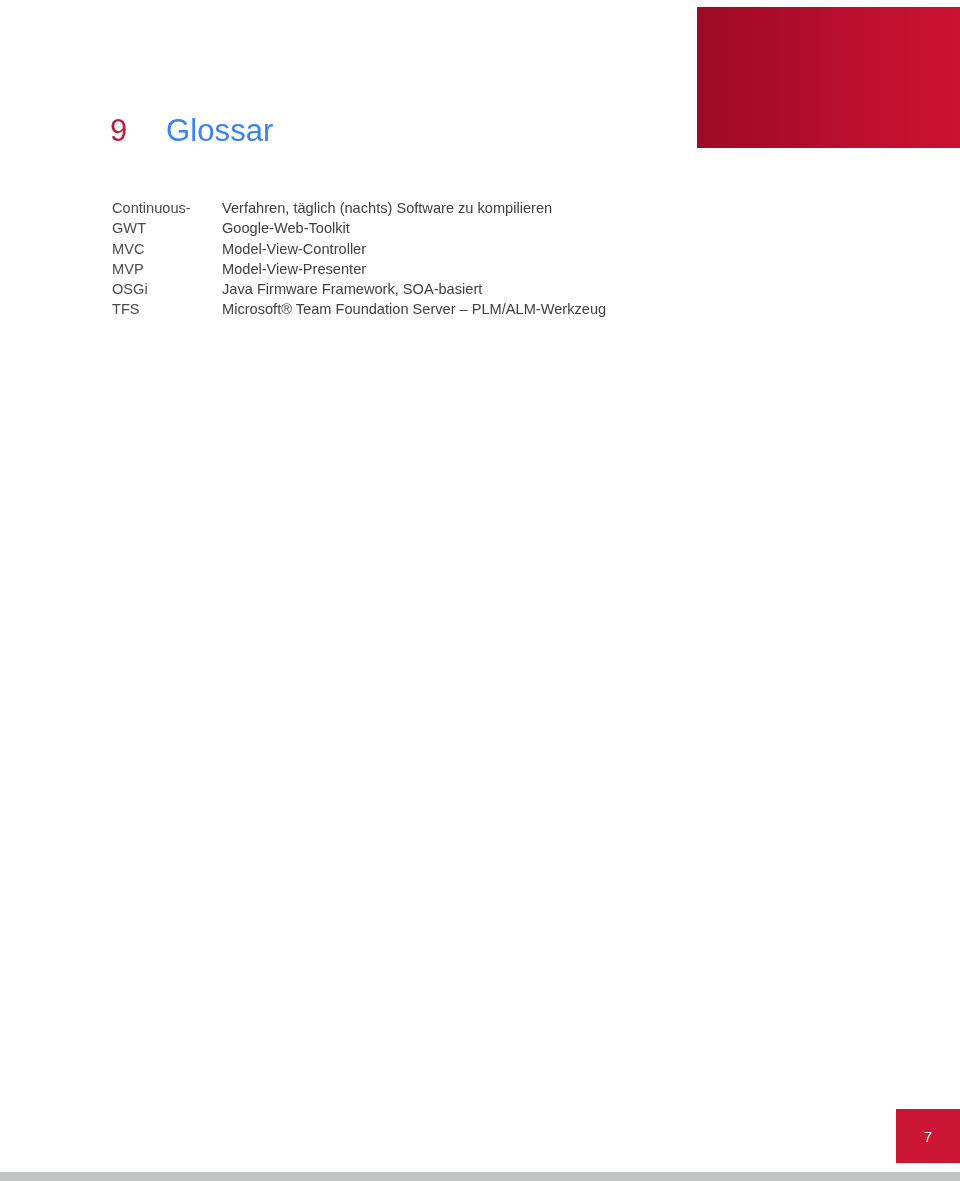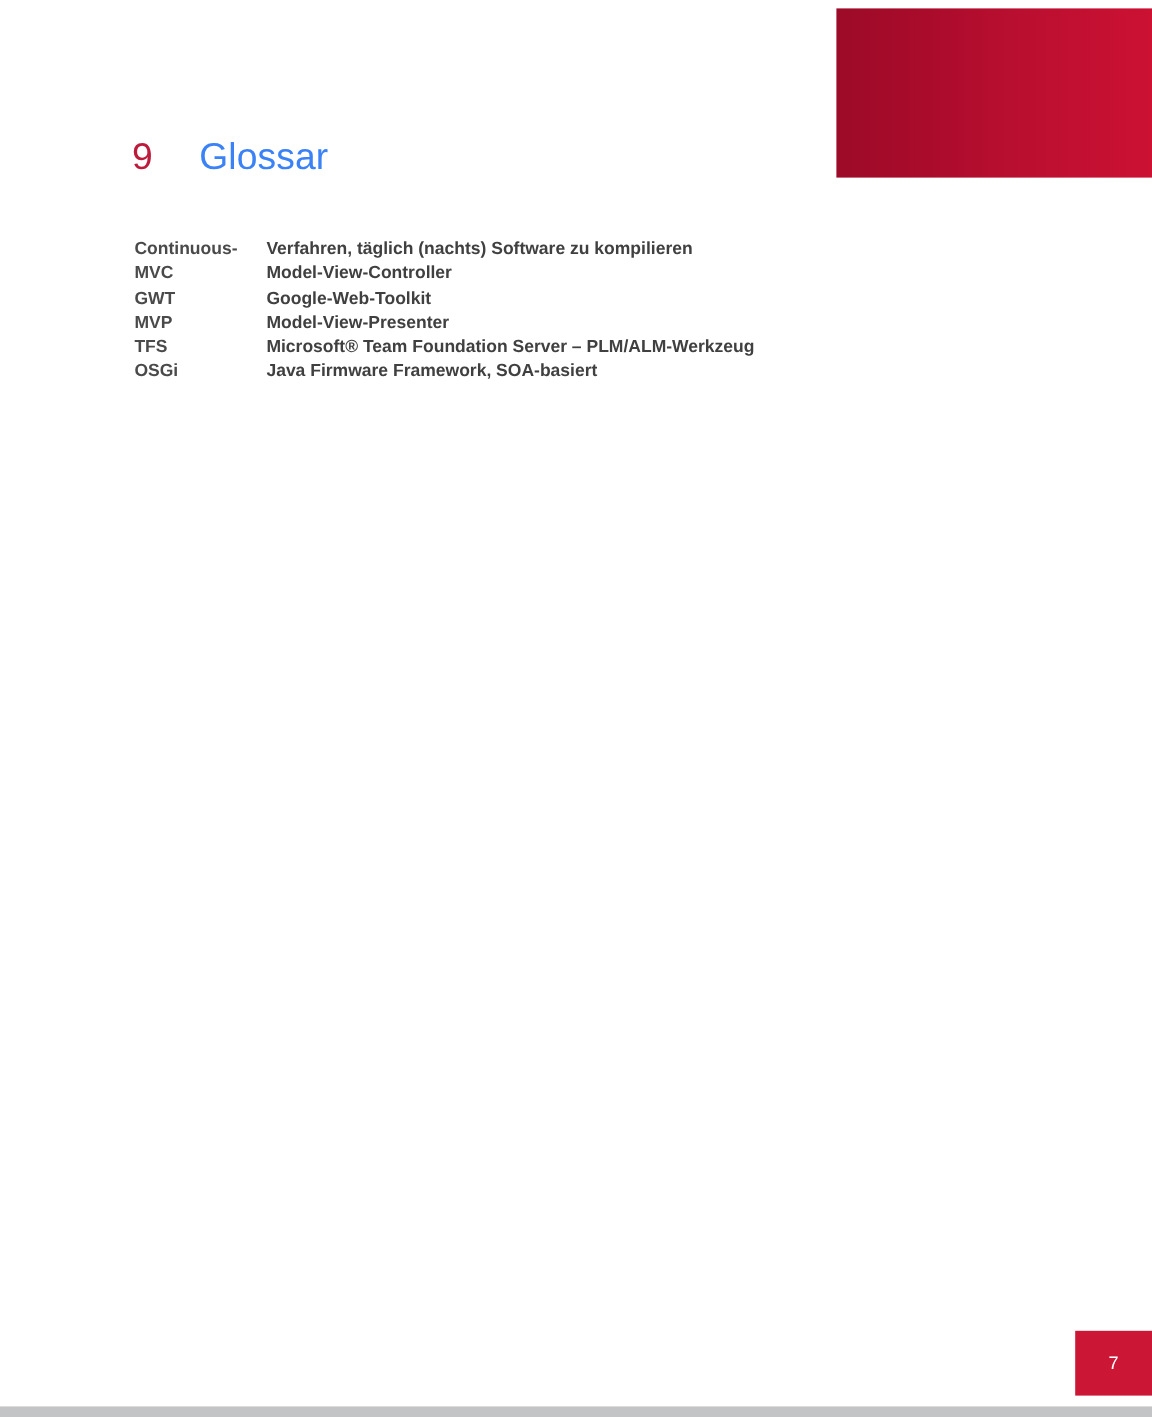--- a/index.html
+++ b/index.html
@@ -67,21 +67,21 @@
     border-collapse: collapse;
     font-size: 14.6px;
     color: #4a4a4a;
     line-height: 20.3px;
   }
   #glossary-table td {
     padding: 0;
     margin: 12px;
     vertical-align: top;
     white-space: nowrap;
-    font-weight: 700;
+    font-weight: 400;
   }
   #glossary-table td.term-cell {
     width: 110px;
     color: #4a4a4a;
   }
   #glossary-table td.definition-cell {
     color: #404040;
   }
 
   
@@ -125,38 +125,38 @@
     <span class="chapter-title">Glossar</span>
   </div>
 
   <table id="glossary-table">
     <tbody>
       <tr>
         <td class="term-cell">Continuous-</td>
         <td class="definition-cell">Verfahren, täglich (nachts) Software zu kompilieren</td>
       </tr>
       <tr>
+        <td class="term-cell">GWT</td>
+        <td class="definition-cell">Google-Web-Toolkit</td>
+      </tr>
+      <tr>
         <td class="term-cell">MVC</td>
         <td class="definition-cell">Model-View-Controller</td>
-      </tr>
-      <tr>
-        <td class="term-cell">GWT</td>
-        <td class="definition-cell">Google-Web-Toolkit</td>
       </tr>
       <tr>
         <td class="term-cell">MVP</td>
         <td class="definition-cell">Model-View-Presenter</td>
       </tr>
       <tr>
+        <td class="term-cell">OSGi</td>
+        <td class="definition-cell">Java Firmware Framework, SOA-basiert</td>
+      </tr>
+      <tr>
         <td class="term-cell">TFS</td>
         <td class="definition-cell">Microsoft® Team Foundation Server – PLM/ALM-Werkzeug</td>
-      </tr>
-      <tr>
-        <td class="term-cell">OSGi</td>
-        <td class="definition-cell">Java Firmware Framework, SOA-basiert</td>
       </tr>
     </tbody>
   </table>
 
   <div id="page-number-box">
     <span class="page-number-text">7</span>
   </div>
 
 </div>
 

